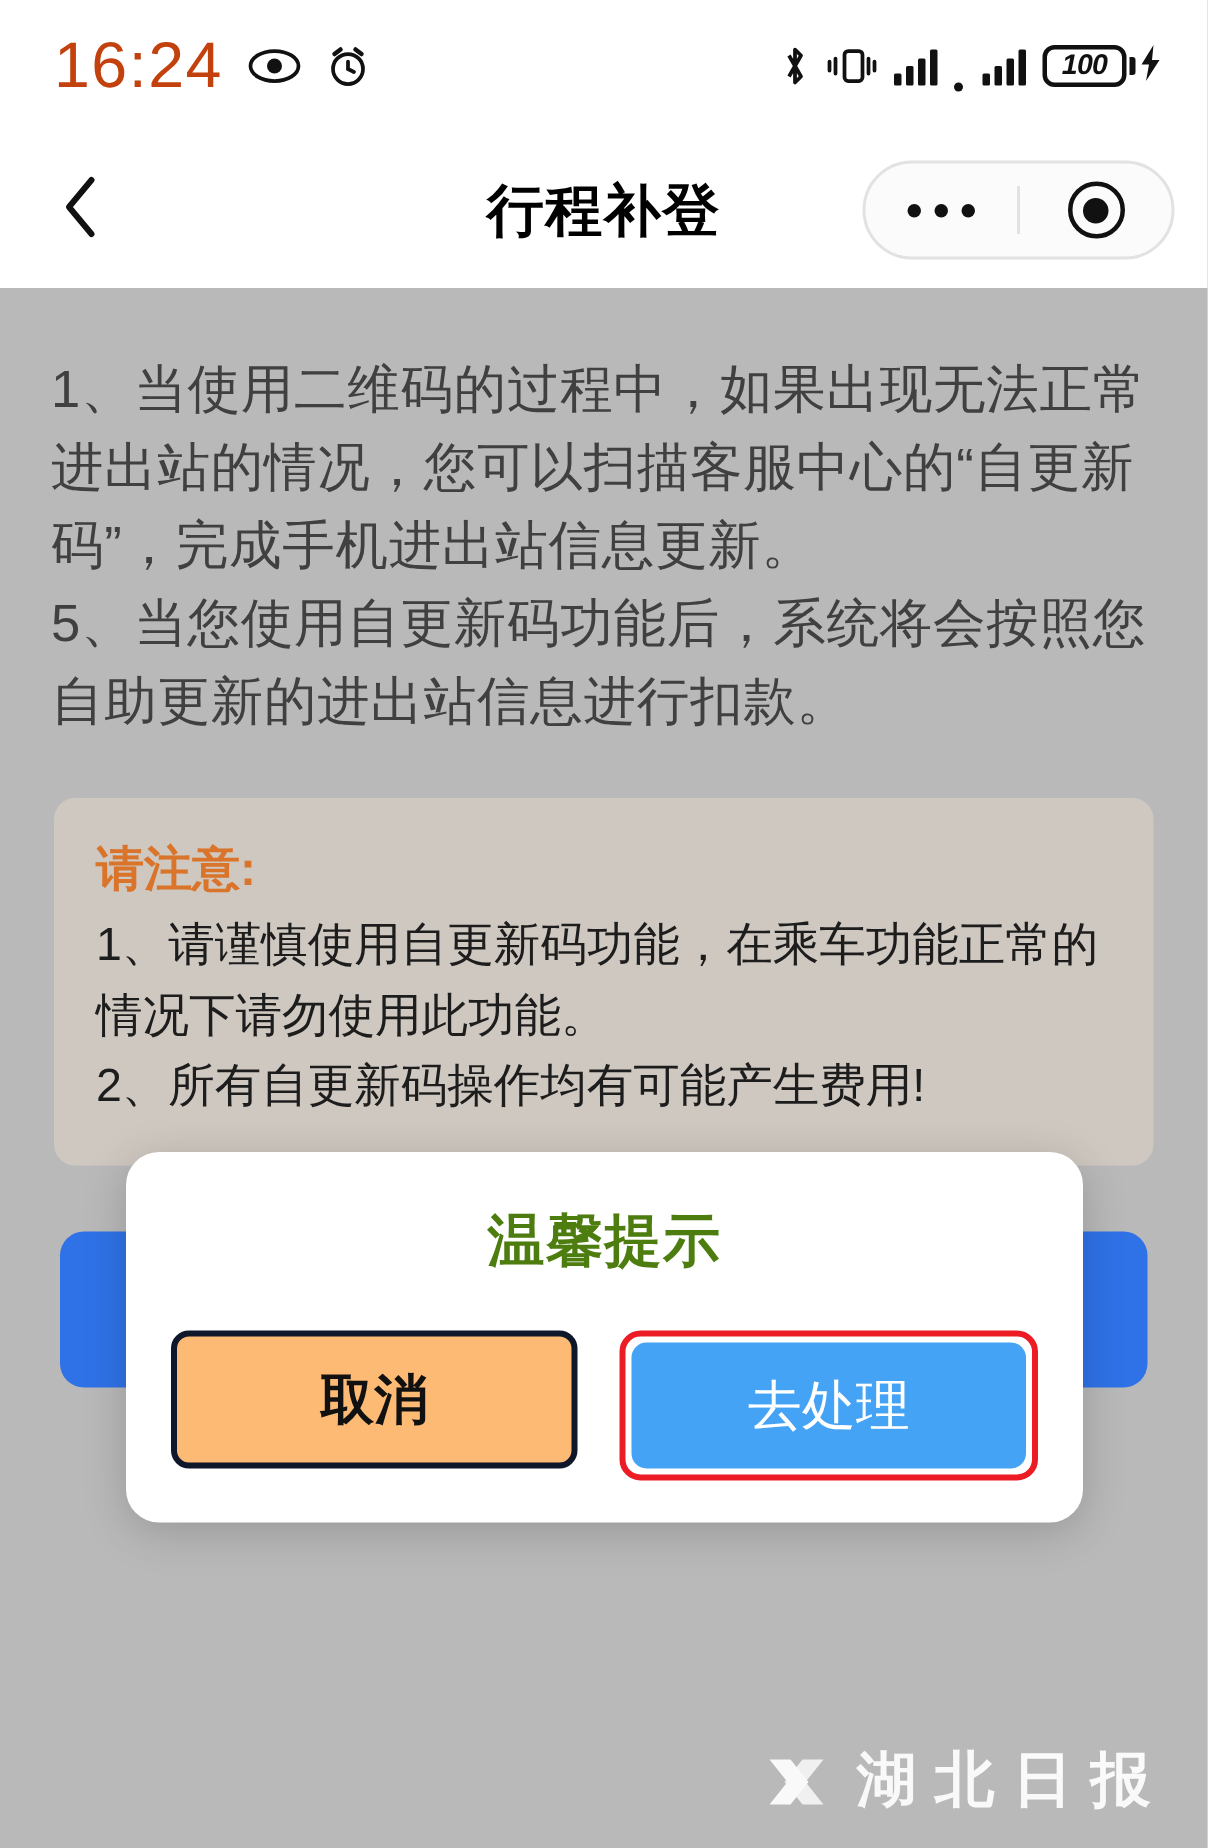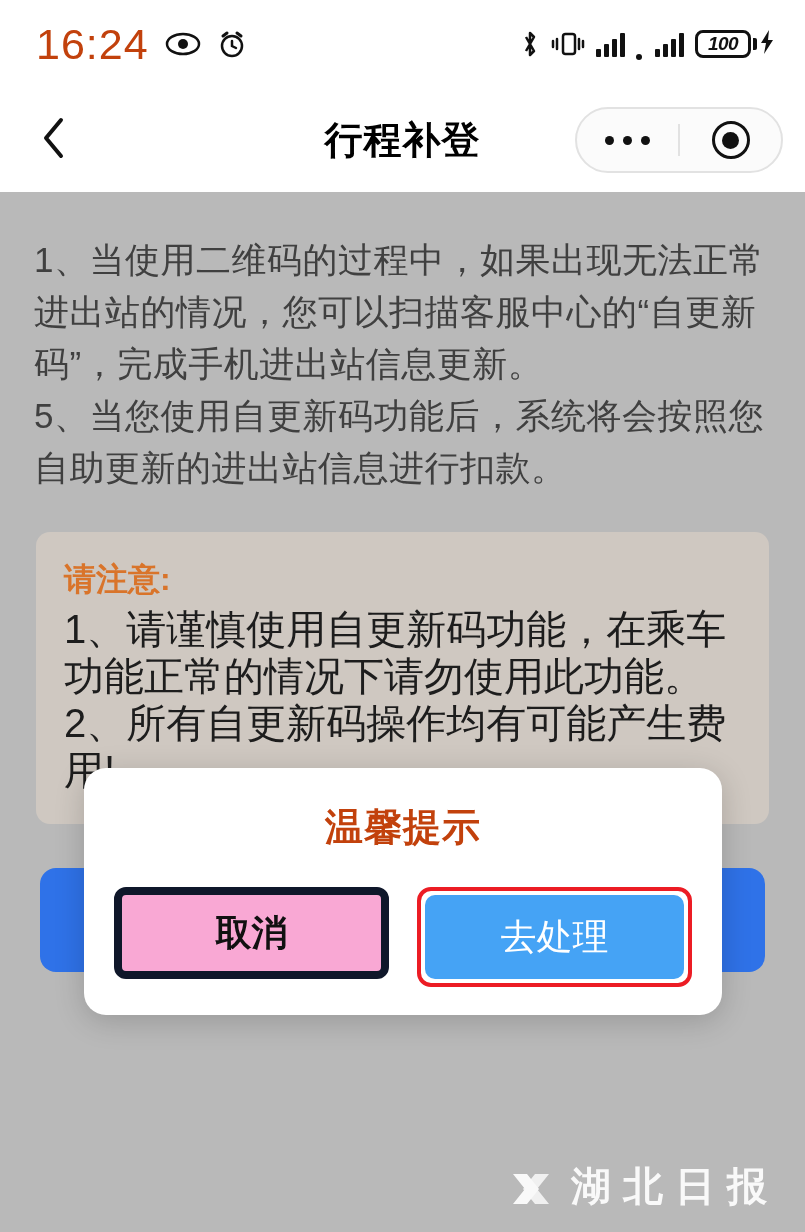--- a/index.html
+++ b/index.html
@@ -189,21 +189,21 @@
     padding: 26px 28px 30px 28px;
     box-sizing: border-box;
   }
   .notice-title {
     color: #d9742a;
     font-size: 32px;
     font-weight: bold;
     margin-bottom: 4px;
   }
   .notice-line {
-    font-size: 40px;
+    font-size: 31px;
     line-height: 47px;
     color: #1d1d1d;
   }
 
   .action-btn {
     margin: 44px 40px 0 40px;
     height: 104px;
     background: #2f72e8;
     border-radius: 16px;
   }
@@ -217,21 +217,21 @@
     background: #ffffff;
     border-radius: 22px;
     padding: 34px 0 28px 0;
     box-sizing: border-box;
     box-shadow: 0 6px 30px rgba(0,0,0,0.18);
   }
   .modal-title {
     text-align: center;
     font-size: 38px;
     font-weight: bold;
-    color: #c2410c;
+    color: #4d7c0f;
     letter-spacing: 1px;
   }
   .modal-body {
     margin-top: 24px;
     padding: 0 46px;
     font-size: 33px;
     line-height: 50px;
     color: #6b6b6b;
     text-align: center;
   }
@@ -246,22 +246,22 @@
     flex: 1;
     height: 92px;
     border-radius: 12px;
     display: flex;
     align-items: center;
     justify-content: center;
     font-size: 36px;
     box-sizing: border-box;
   }
   .btn-cancel {
-    background: #f9a8d4;
-    border: 8px solid #0f172a;
+    background: #fdba74;
+    border: 4px solid #0f172a;
     color: #111;
     font-weight: bold;
   }
   .btn-confirm-wrap {
     flex: 1;
     border: 4px solid #ec1c24;
     border-radius: 14px;
     padding: 4px;
     box-sizing: border-box;
     display: flex;

